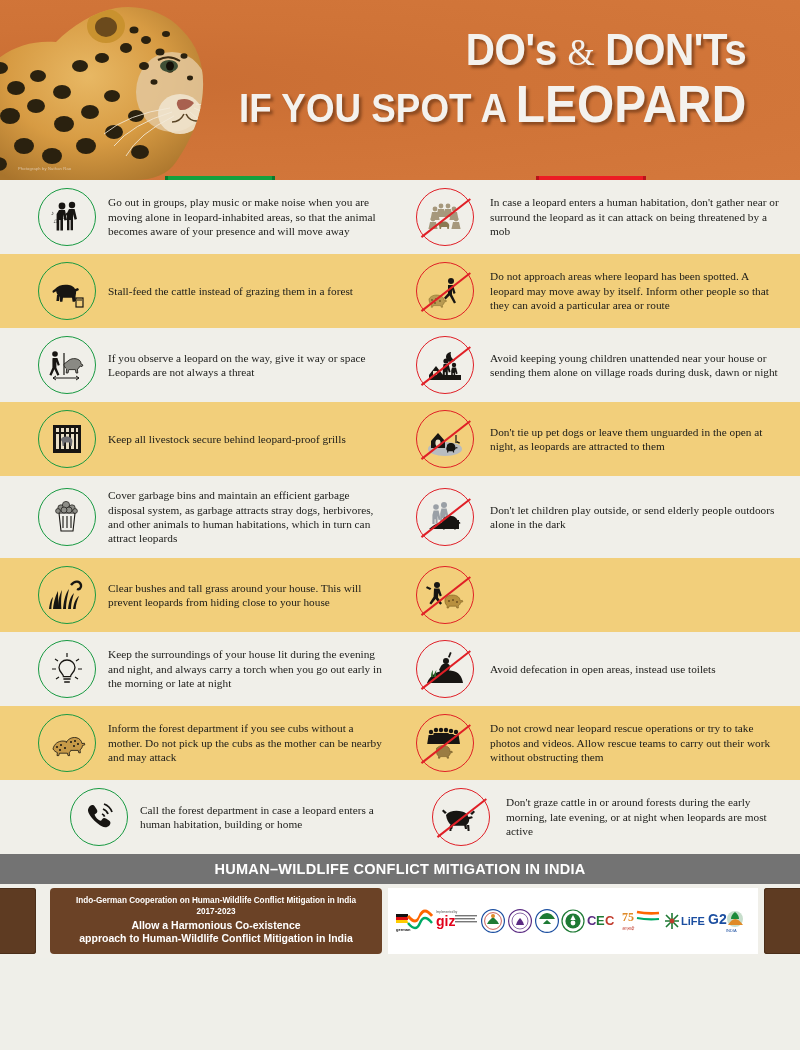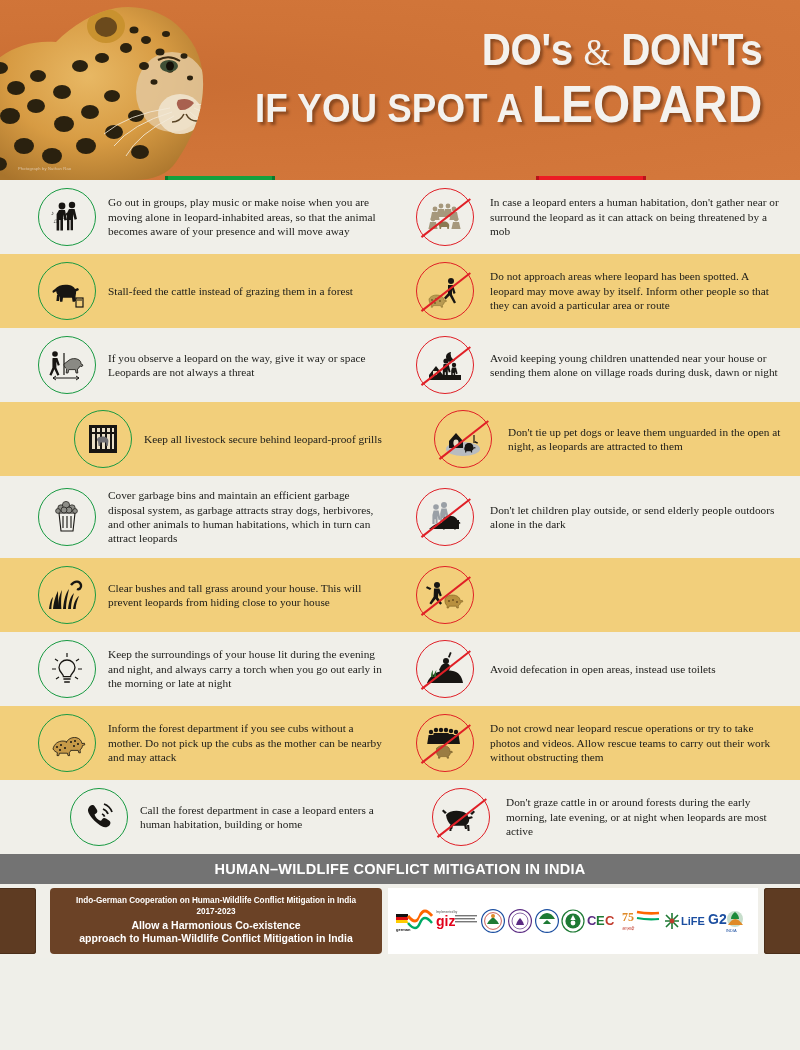--- a/index.html
+++ b/index.html
@@ -13,21 +13,21 @@
   .poster { position:relative; width:800px; height:1050px; background:#efefe9; }
 
   
   .header {
     position:relative; height:180px; width:100%;
     background:#d1763a;
     background:radial-gradient(ellipse at 18% 45%, #c96d33 0%, #cf7337 40%, #d4783c 100%);
     overflow:hidden;
   }
   .header-title {
-    position:absolute; right:38px; top:28px;
+    position:absolute; right:54px; top:28px;
     text-align:right;
     font-family:"Liberation Sans", sans-serif;
     color:#f4f2ee;
     font-weight:bold;
     font-stretch:condensed;
     line-height:1.0;
     text-shadow:3px 3px 3px rgba(60,25,5,.45);
   }
   .title-l1 { font-size:44px; letter-spacing:-0.5px; transform:scaleX(.92); transform-origin:right center;}
   .title-l1 .amp { font-family:"Liberation Serif", serif; font-weight:normal; font-size:38px; }
@@ -344,21 +344,21 @@
                 <path d="M18.6 19h5l2 8-1.8.6-1-3.4v7h-2v-4h-1v4h-2v-8z"></path>
                 <circle cx="29" cy="20" r="2.2"></circle>
                 <path d="M27 22.6h4l1.6 6-1.4.6-1-2.6V31h-1.6v-3h-.8v3h-1.6v-5.4z"></path>
               </g>
               <path d="M26 7a5 5 0 1 0 4 8 6 6 0 0 1-4-8z" fill="#171512"></path>
             </svg>
           </div>
           <div class="txt">Avoid keeping young children unattended near your house or sending them alone on village roads  during dusk, dawn or night</div>
         </div>
       </div>
-      <div class="row even" style="min-height: 68px; padding-left: 36px;">
+      <div class="row even" style="min-height: 68px;">
         <div class="cell do">
           <div class="icon-holder green">
             <svg width="40" height="40" viewBox="0 0 40 40">
               <rect x="6" y="6" width="28" height="28" fill="#171512"></rect>
               <rect x="9" y="9" width="22" height="21" fill="#e9dfc7"></rect>
               <g stroke="#171512" stroke-width="2">
                 <path d="M13 9v21M18 9v21M23 9v21M28 9v21M9 14h22"></path>
               </g>
               <g fill="#6f6f74">
                 <path d="M14 20c2-3 7-3 10-1 1 .8 1.4 2 1.4 3l-.6 5h-1.4l-.4-3.6h-5.6L17 27h-1.4l-.6-4.6c-.8-.6-1.2-1.4-1-2.4z"></path>

